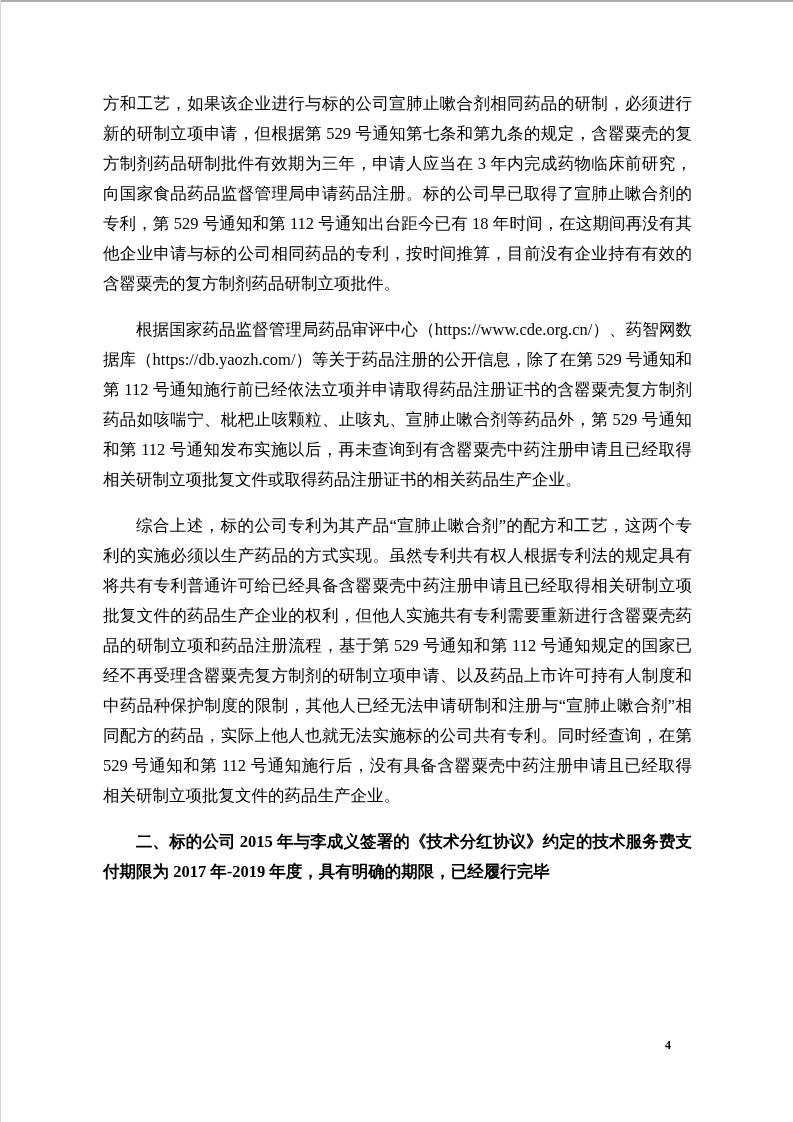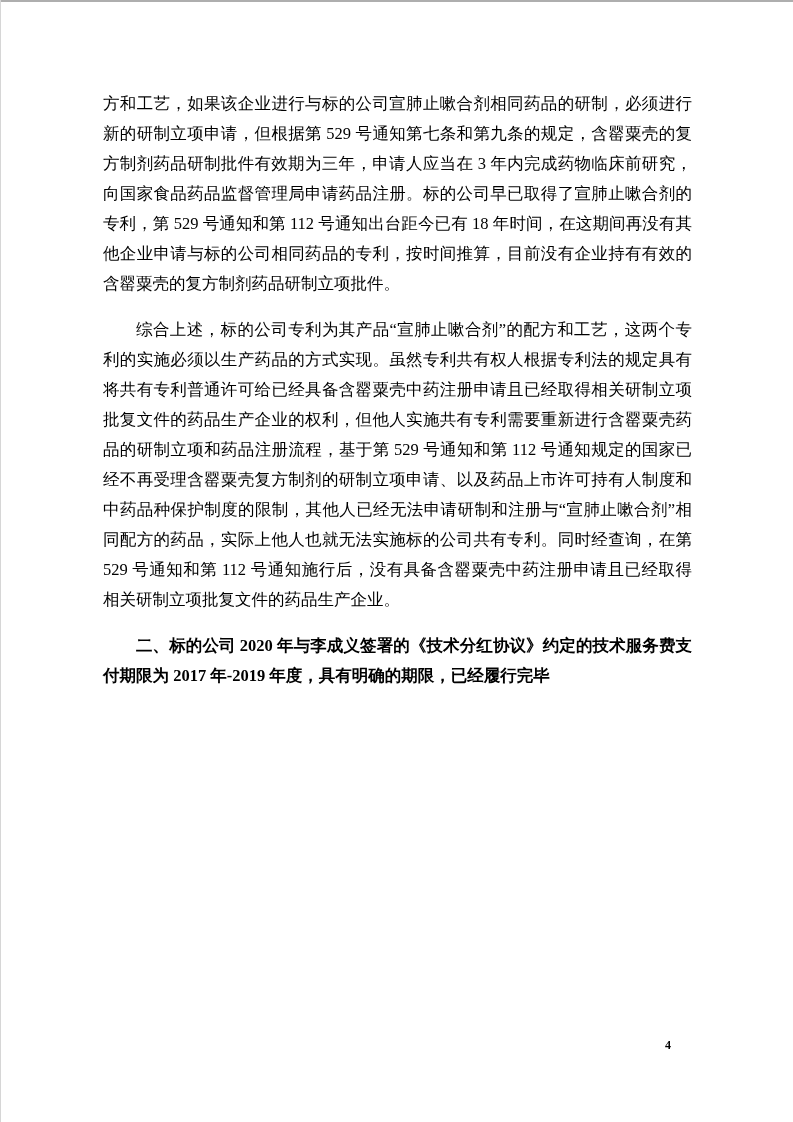--- a/index.html
+++ b/index.html
@@ -64,21 +64,22 @@
 </head>
 <body>
 
 <div class="page">
   <div class="edge-top"></div>
   <div class="edge-left"></div>
 
   <div class="content">
     <p class="body">方和工艺，如果该企业进行与标的公司宣肺止嗽合剂相同药品的研制，必须进行新的研制立项申请，但根据第 529 号通知第七条和第九条的规定，含罂粟壳的复方制剂药品研制批件有效期为三年，申请人应当在 3 年内完成药物临床前研究，向国家食品药品监督管理局申请药品注册。标的公司早已取得了宣肺止嗽合剂的专利，第 529 号通知和第 112 号通知出台距今已有 18 年时间，在这期间再没有其他企业申请与标的公司相同药品的专利，按时间推算，目前没有企业持有有效的含罂粟壳的复方制剂药品研制立项批件。</p>
 
+    <p class="body indent">根据国家药品监督管理局药品审评中心（https://www.cde.org.cn/）、药智网数据库（https://db.yaozh.com/）等关于药品注册的公开信息，除了在第 529 号通知和第 112 号通知施行前已经依法立项并申请取得药品注册证书的含罂粟壳复方制剂药品如咳喘宁、枇杷止咳颗粒、止咳丸、宣肺止嗽合剂等药品外，第 529 号通知和第 112 号通知发布实施以后，再未查询到有含罂粟壳中药注册申请且已经取得相关研制立项批复文件或取得药品注册证书的相关药品生产企业。</p>
 
     <p class="body indent">综合上述，标的公司专利为其产品“宣肺止嗽合剂”的配方和工艺，这两个专利的实施必须以生产药品的方式实现。虽然专利共有权人根据专利法的规定具有将共有专利普通许可给已经具备含罂粟壳中药注册申请且已经取得相关研制立项批复文件的药品生产企业的权利，但他人实施共有专利需要重新进行含罂粟壳药品的研制立项和药品注册流程，基于第 529 号通知和第 112 号通知规定的国家已经不再受理含罂粟壳复方制剂的研制立项申请、以及药品上市许可持有人制度和中药品种保护制度的限制，其他人已经无法申请研制和注册与“宣肺止嗽合剂”相同配方的药品，实际上他人也就无法实施标的公司共有专利。同时经查询，在第 529 号通知和第 112 号通知施行后，没有具备含罂粟壳中药注册申请且已经取得相关研制立项批复文件的药品生产企业。</p>
 
-    <h2 class="heading">二、标的公司 2020 年与李成义签署的《技术分红协议》约定的技术服务费支付期限为 2017 年-2019 年度，具有明确的期限，已经履行完毕</h2>
+    <h2 class="heading">二、标的公司 2015 年与李成义签署的《技术分红协议》约定的技术服务费支付期限为 2017 年-2019 年度，具有明确的期限，已经履行完毕</h2>
 
   </div>
 
   <div class="page-number">4</div>
 </div>
 
 </body></html>

